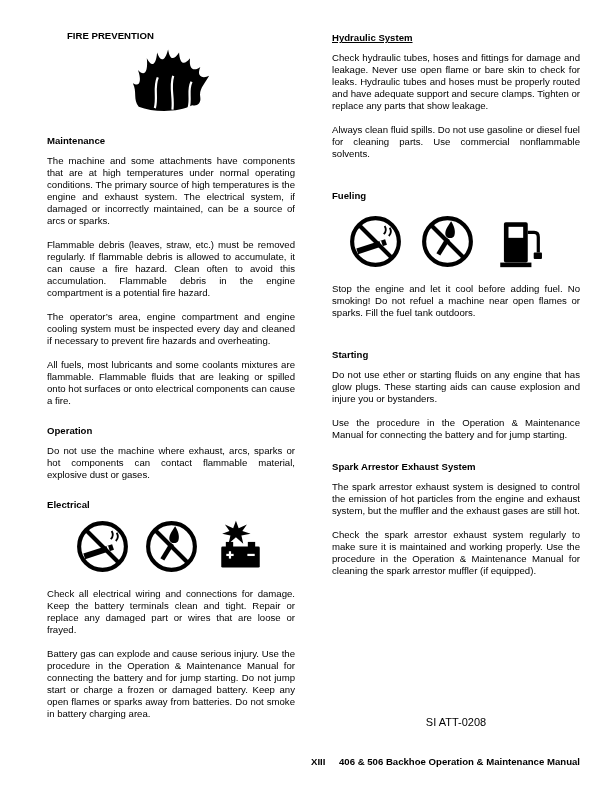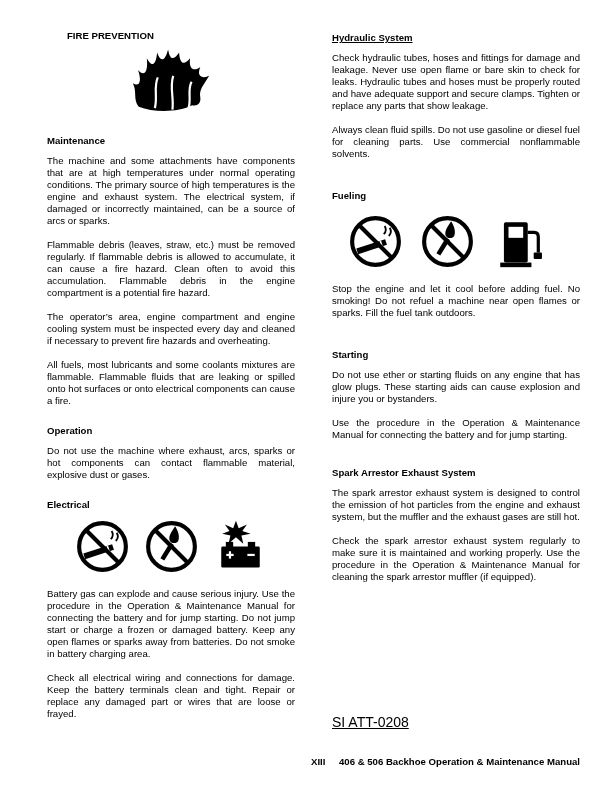--- a/index.html
+++ b/index.html
@@ -19,32 +19,32 @@
   }
 
   .columns { display: flex; gap: 37px; align-items: flex-start; height: 706px; }
   .col { width: 248px; }
   .right-col { display: flex; flex-direction: column; height: 100%; }
 
   h1, h2 { font-size: 9.6px; font-weight: bold; margin: 0; }
   h1.title { margin: 0 0 6px 0; padding-left: 20px; }
   h2 { margin: 18px 0 8px 0; }
   h2.first { margin-top: 2px; text-decoration: underline; }
-  h2.extra-space { margin-top: 14px; }
+  h2.extra-space { margin-top: 8px; }
 
   p { margin: 0 0 12px 0; text-align: justify; }
 
   .flame-figure { margin: 2px 0 0 0; text-align: center; }
   .flame-figure svg { width: 96px; height: 66px; }
 
   .icon-row { display: flex; gap: 14px; margin: 4px 0 14px 0; justify-content: center; }
   .icon-row.left-align { justify-content: flex-start; padding-left: 16px; gap: 17px; }
   .warn-icon { width: 55px; height: 55px; flex: 0 0 auto; }
 
-  .doc-ref { margin-top: auto; text-align: left; font-size: 14px; padding-bottom: 8px; text-decoration: underline; }
+  .doc-ref { margin-top: auto; text-align: center; font-size: 11px; padding-bottom: 8px; }
 
   .footer {
     position: absolute;
     left: 39px;
     right: 32px;
     bottom: 24px;
     display: flex;
     justify-content: flex-end;
     font-weight: bold;
     font-size: 9.6px;
@@ -130,22 +130,22 @@
         <svg class="warn-icon">
             <use href="#sym-no-smoking"></use>
           </svg>
         <svg class="warn-icon">
             <use href="#sym-no-flame"></use>
           </svg>
         <svg class="warn-icon">
             <use href="#sym-battery"></use>
           </svg>
       </div>
+      <p>Check all electrical wiring and connections for damage. Keep the battery terminals clean and tight. Repair or replace any damaged part or wires that are loose or frayed.</p>
       <p>Battery gas can explode and cause serious injury. Use the procedure in the Operation &amp; Maintenance Manual for connecting the battery and for jump starting. Do not jump start or charge a frozen or damaged battery. Keep any open flames or sparks away from batteries. Do not smoke in battery charging area.</p>
-      <p>Check all electrical wiring and connections for damage. Keep the battery terminals clean and tight. Repair or replace any damaged part or wires that are loose or frayed.</p>
     </section>
 
     <section class="col right-col">
       <h2 class="first">Hydraulic System</h2>
       <p>Check hydraulic tubes, hoses and fittings for damage and leakage. Never use open flame or bare skin to check for leaks. Hydraulic tubes and hoses must be properly routed and have adequate support and secure clamps. Tighten or replace any parts that show leakage.</p>
       <p>Always clean fluid spills. Do not use gasoline or diesel fuel for cleaning parts. Use commercial nonflammable solvents.</p>
 
       <h2>Fueling</h2>
       <div class="icon-row left-align">
         <svg class="warn-icon">

